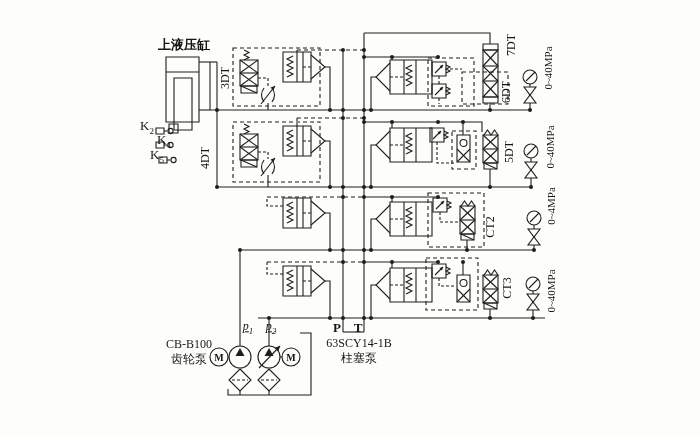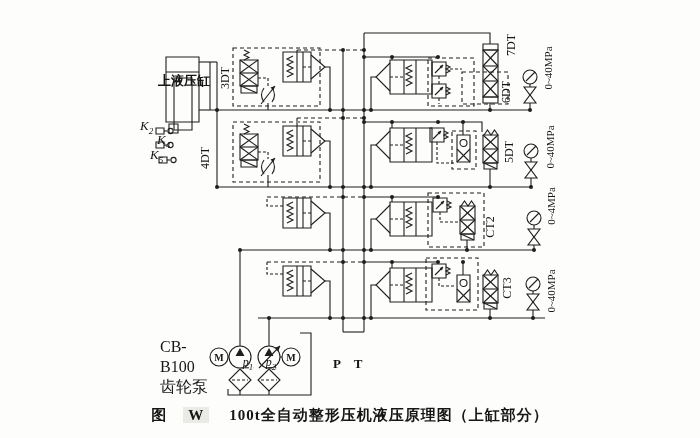--- a/index.html
+++ b/index.html
@@ -3,29 +3,29 @@
 <meta charset="utf-8">
 <style>
   html,body{margin:0;padding:0;background:#ffffff;}
   .page{
     position:relative;width:700px;height:438px;background:#fdfdfb;overflow:hidden;
     font-family:"Liberation Serif","DejaVu Serif",serif;color:#161614;
   }
   svg.art{position:absolute;left:0;top:0;}
   svg.art *{vector-effect:non-scaling-stroke;}
   .lbl{position:absolute;white-space:nowrap;line-height:1;color:#161614;}
-  .c{transform:translate(-50%,-50%);margin-top:36px;}
+  .c{transform:translate(-50%,-50%);}
   .r{transform:translate(-50%,-50%) rotate(-90deg);}
   .f12{font-size:12px;}
   .f11{font-size:11px;}
   .f13{font-size:13px;font-weight:600;}
-  .kl{font-size:13px;font-style:italic;}
+  .kl{font-size:13px;}
   .kl sub,.pl sub{font-size:9px;}
   .pl{font-style:italic;font-size:12px;text-decoration:underline;}
-  .pumplbl{position:absolute;font-size:16px;line-height:1.25;}
+  .pumplbl{position:absolute;text-align:center;font-size:12px;line-height:1.25;}
   .mot{position:absolute;font-size:10px;font-weight:600;transform:translate(-50%,-50%);}
   .caption{position:absolute;left:0;right:0;top:406px;text-align:center;font-size:15px;font-weight:700;letter-spacing:1px;}
   .caption .num{background:#eaeae6;padding:0 5px;margin:0 20px 0 16px;font-weight:600;}
 </style>
 </head>
 <body>
 
 <div class="page">
 
 <svg class="art" width="700" height="438" viewBox="0 0 700 438" fill="none" stroke="#1e1e1c" stroke-width="1.1">
@@ -385,18 +385,19 @@
 <span class="lbl c f13" style="left:337px;top:327px;">P</span>
 <span class="lbl c f13" style="left:358px;top:327px;">T</span>
 
 <span class="mot" style="left:219px;top:357px;">M</span>
 <span class="mot" style="left:291px;top:357px;">M</span>
 
 <div class="pumplbl" style="left:160px;top:337px;width:58px;">
   <div>CB-B100</div>
   <div>齿轮泵</div>
 </div>
-
-<div class="caption">
-  <span>图</span><span class="num">W</span><span>100t全自动整形压机液压原理图（上缸部分）</span>
+<div class="pumplbl" style="left:313px;top:336px;width:92px;">
+  <div>63SCY14-1B</div>
+  <div>柱塞泵</div>
 </div>
 
+
 </div>
 
 </body></html>

